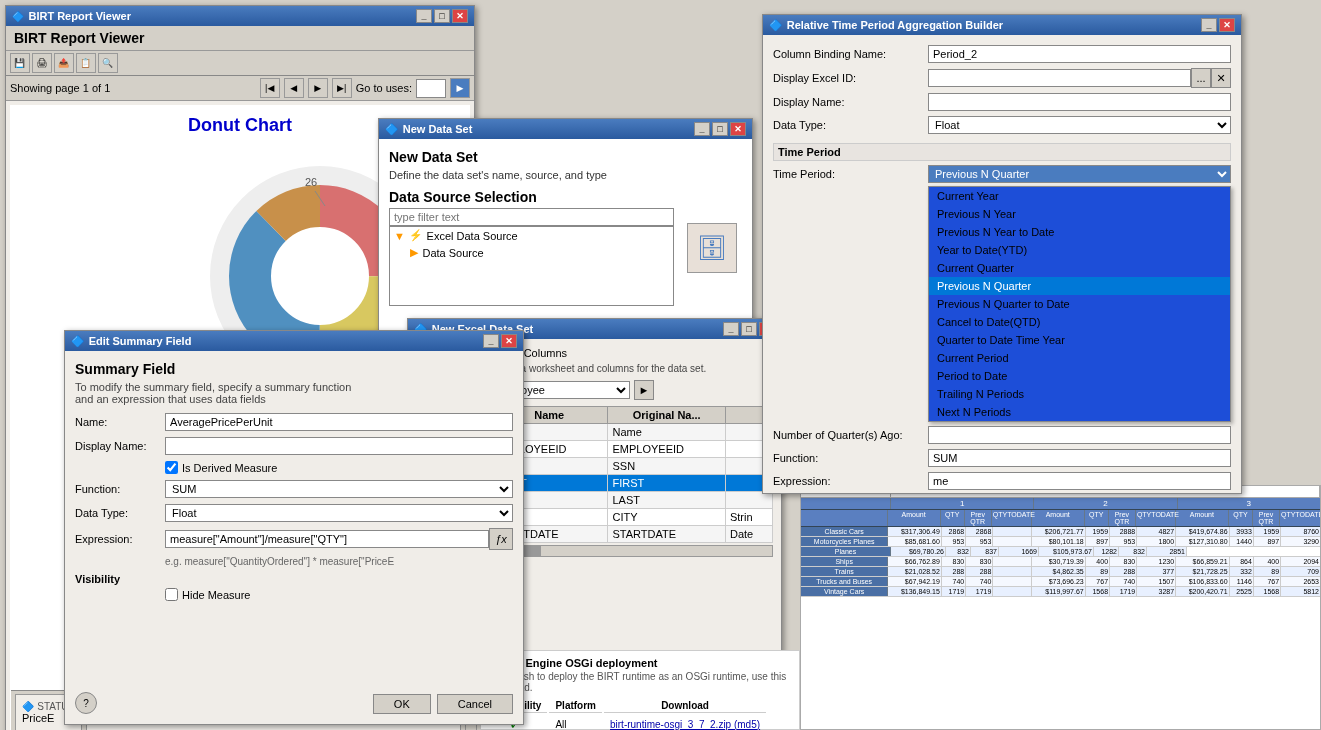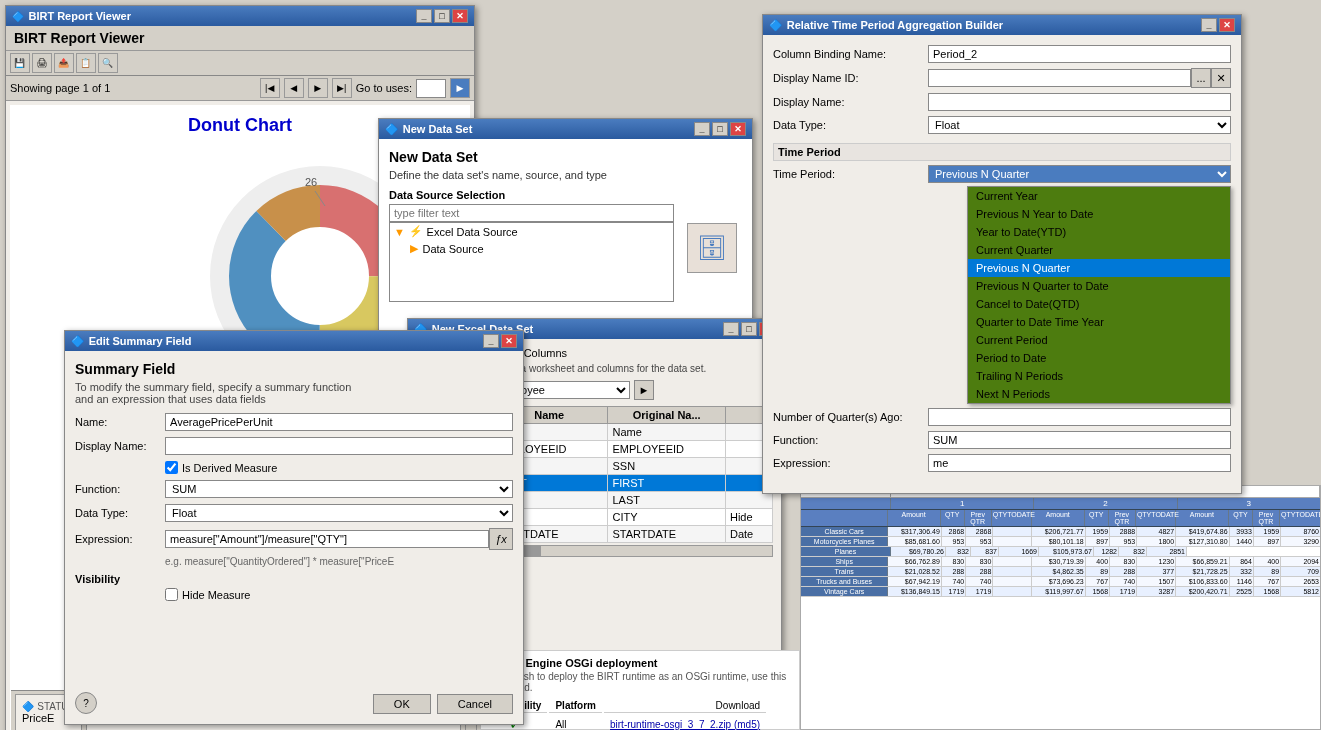--- a/index.html
+++ b/index.html
@@ -134,21 +134,21 @@
       font-weight: bold;
       color: #000;
       margin-bottom: 4px;
     }
     .dialog-subtitle {
       font-size: 11px;
       color: #333;
       margin-bottom: 8px;
     }
     .section-label {
-      font-size: 11px;
+      font-size: 14px;
       font-weight: bold;
       margin-bottom: 3px;
     }
     .filter-input {
       width: 100%;
       border: 1px solid #888;
       padding: 2px 4px;
       font-size: 11px;
       background: white;
     }
@@ -531,21 +531,21 @@
                   <td></td>
                 </tr>
                 <tr>
                   <td>LAST</td>
                   <td>LAST</td>
                   <td></td>
                 </tr>
                 <tr>
                   <td>CITY</td>
                   <td>CITY</td>
-                  <td>Hide</td>
+                  <td>Strin</td>
                 </tr>
                 <tr>
                   <td>STARTDATE</td>
                   <td>STARTDATE</td>
                   <td>Date</td>
                 </tr>
               </tbody>
           </table>
 
           <div style="height:12px; background:#d4d0c8; border:1px solid #999; margin-top:2px;">
@@ -648,21 +648,21 @@
     </div>
   </div>
   <div style="background:#f0ede8; height:calc(100% - 20px); padding:10px; display:flex; flex-direction:column; overflow:hidden;">
 
     <div class="rtpa-row">
       <div class="rtpa-label">Column Binding Name:</div>
       <input class="rtpa-input" value="Period_2" style="">
     </div>
 
     <div class="rtpa-row">
-      <div class="rtpa-label">Display Name ID:</div>
+      <div class="rtpa-label">Display Excel ID:</div>
       <input class="rtpa-input" style="">
       <button class="rtpa-icon-btn">...</button>
       <button class="rtpa-icon-btn">✕</button>
     </div>
 
     <div class="rtpa-row">
       <div class="rtpa-label">Display Name:</div>
       <input class="rtpa-input" style="">
     </div>
 
@@ -680,22 +680,23 @@
     <div class="rtpa-row" style="position:relative;">
       <div class="rtpa-label">Time Period:</div>
       <select class="rtpa-select" style="background:#4a7cbf; color:white;">
         <option>Previous N Quarter</option>
         <option>Current Year</option>
         <option>Previous N Year</option>
       </select>
     </div>
 
     <div style="margin-left:155px; margin-top:-2px; margin-bottom:4px;">
-      <div style="border:1px solid #888; background:#4d7c0f; font-size:11px; box-shadow:2px 2px 4px rgba(0,0,0,0.3);margin-left:39px;">
+      <div style="border:1px solid #888; background:#1d4ed8; font-size:11px; box-shadow:2px 2px 4px rgba(0,0,0,0.3);">
         <div class="dropdown-option">Current Year</div>
+        <div class="dropdown-option">Previous N Year</div>
         <div class="dropdown-option">Previous N Year to Date</div>
         <div class="dropdown-option">Year to Date(YTD)</div>
         <div class="dropdown-option">Current Quarter</div>
         <div class="dropdown-option selected">Previous N Quarter</div>
         <div class="dropdown-option">Previous N Quarter to Date</div>
         <div class="dropdown-option">Cancel to Date(QTD)</div>
         <div class="dropdown-option">Quarter to Date Time Year</div>
         <div class="dropdown-option">Current Period</div>
         <div class="dropdown-option">Period to Date</div>
         <div class="dropdown-option">Trailing N Periods</div>
@@ -862,21 +863,21 @@
 </div>
 
 <div style="position:absolute; left:480px; top:650px; width:320px; height:80px; background:white; border:1px solid #ccc; padding:6px;">
   <div style="font-weight:bold; font-size:11px; margin-bottom:2px;">Report Engine OSGi deployment</div>
   <div style="font-size:10px; color:#555; margin-bottom:4px;">If you wish to deploy the BIRT runtime as an OSGi runtime, use this download.</div>
   <table style="font-size:10px;">
     <thead>
       <tr>
         <th style="font-weight:bold; padding:1px 6px 1px 0; border-bottom:1px solid #ccc;">Availability</th>
         <th style="font-weight:bold; padding:1px 6px; border-bottom:1px solid #ccc;">Platform</th>
-        <th style="font-weight:normal; padding:1px 6px; border-bottom:1px solid #ccc;text-align:right;">Download</th>
+        <th style="font-weight:bold; padding:1px 6px; border-bottom:1px solid #ccc;">Download</th>
       </tr>
     </thead>
     <tbody>
       <tr>
         <td style="color:green; font-size:14px; text-align:center; padding:1px 6px 1px 0;">✓</td>
         <td style="padding:1px 6px;">All</td>
         <td style="color:#00a; text-decoration:underline; padding:1px 6px; cursor:pointer;">birt-runtime-osgi_3_7_2.zip (md5)</td>
       </tr>
     </tbody>
   </table>

